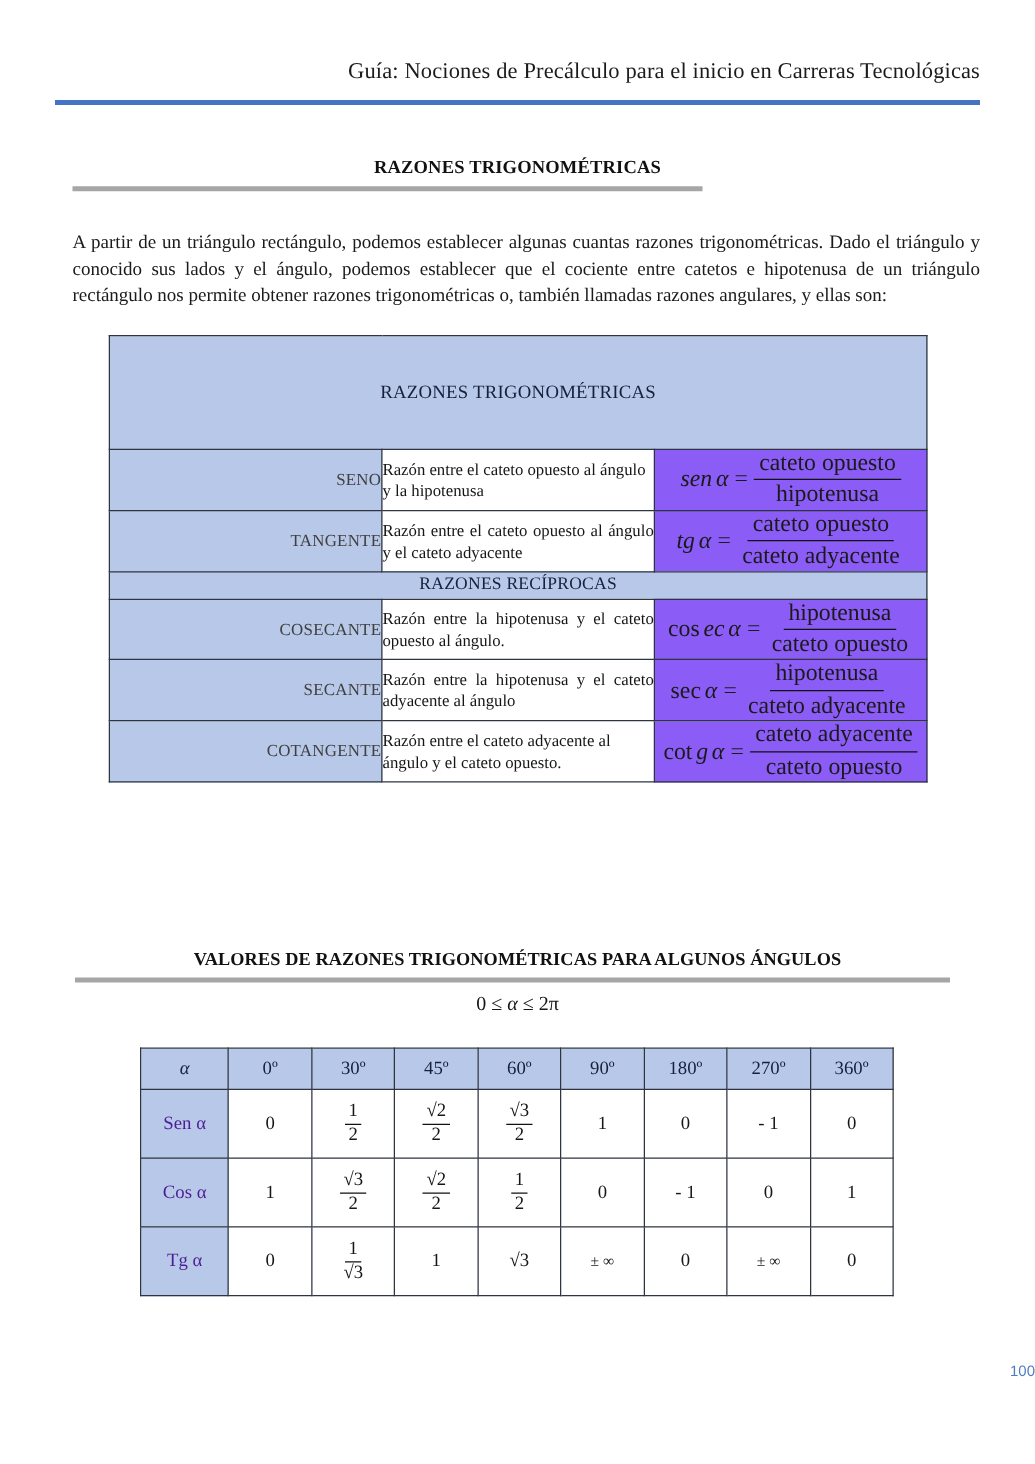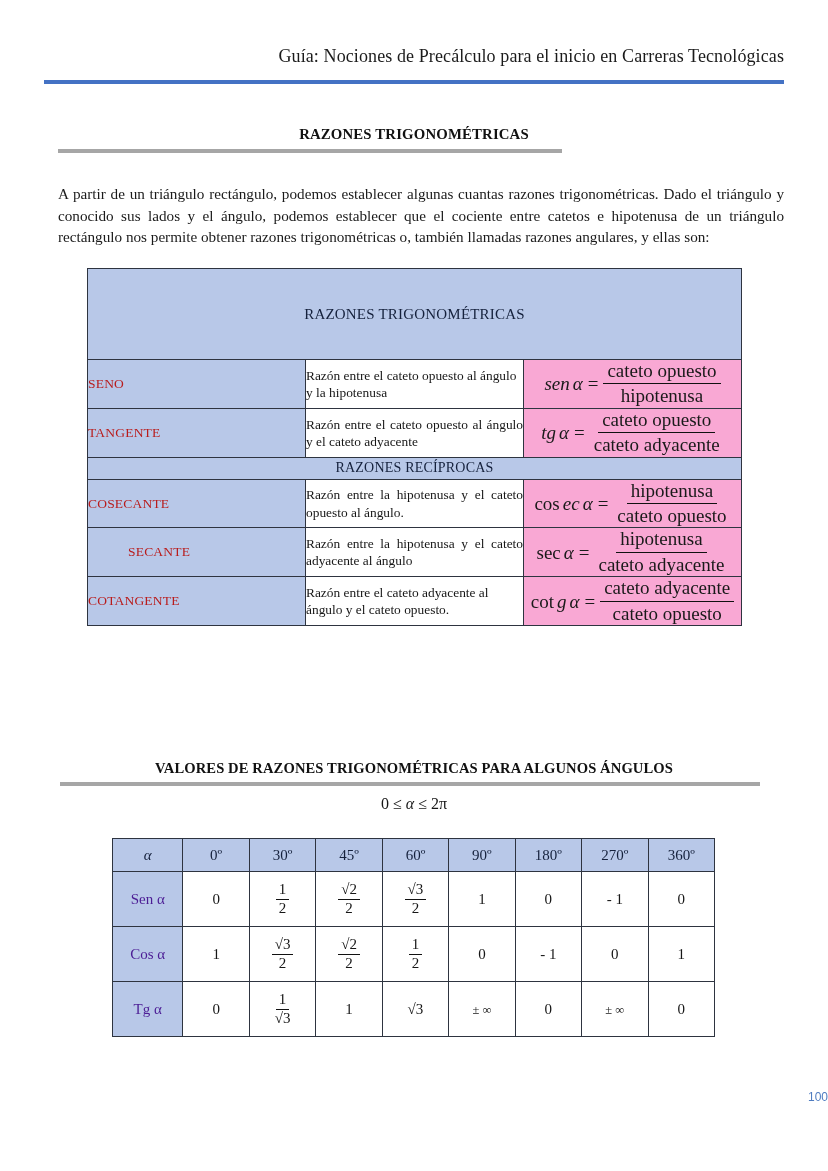--- a/index.html
+++ b/index.html
@@ -117,40 +117,40 @@
   .rt-sub {
     background: #b8c8e8;
     text-align: center;
     height: 21px;
     font-size: 14px;
     color: #15213c;
     letter-spacing: .2px;
   }
   .rt-name {
     background: #b8c8e8;
-    text-align: left;
+    text-align: right;
     font-size: 13.5px;
-    color: #b91c1c;
+    color: #404040;
     letter-spacing: .2px;
   }
   .rt-desc {
     background: #ffffff;
     font-size: 13.4px;
     line-height: 1.28;
     padding: 4px 6px 4px 7px;
     text-align: justify;
     text-justify: inter-word;
     vertical-align: middle;
     color: #161616;
   }
   .rt-desc.left {
     text-align: left;
   }
   .rt-formula {
-    background: #f9a8d4;
+    background: #8b5cf6;
     text-align: center;
     padding: 3px 6px;
   }
 
   
   .frm {
     display: inline-flex;
     align-items: center;
     justify-content: center;
     gap: 3px;

